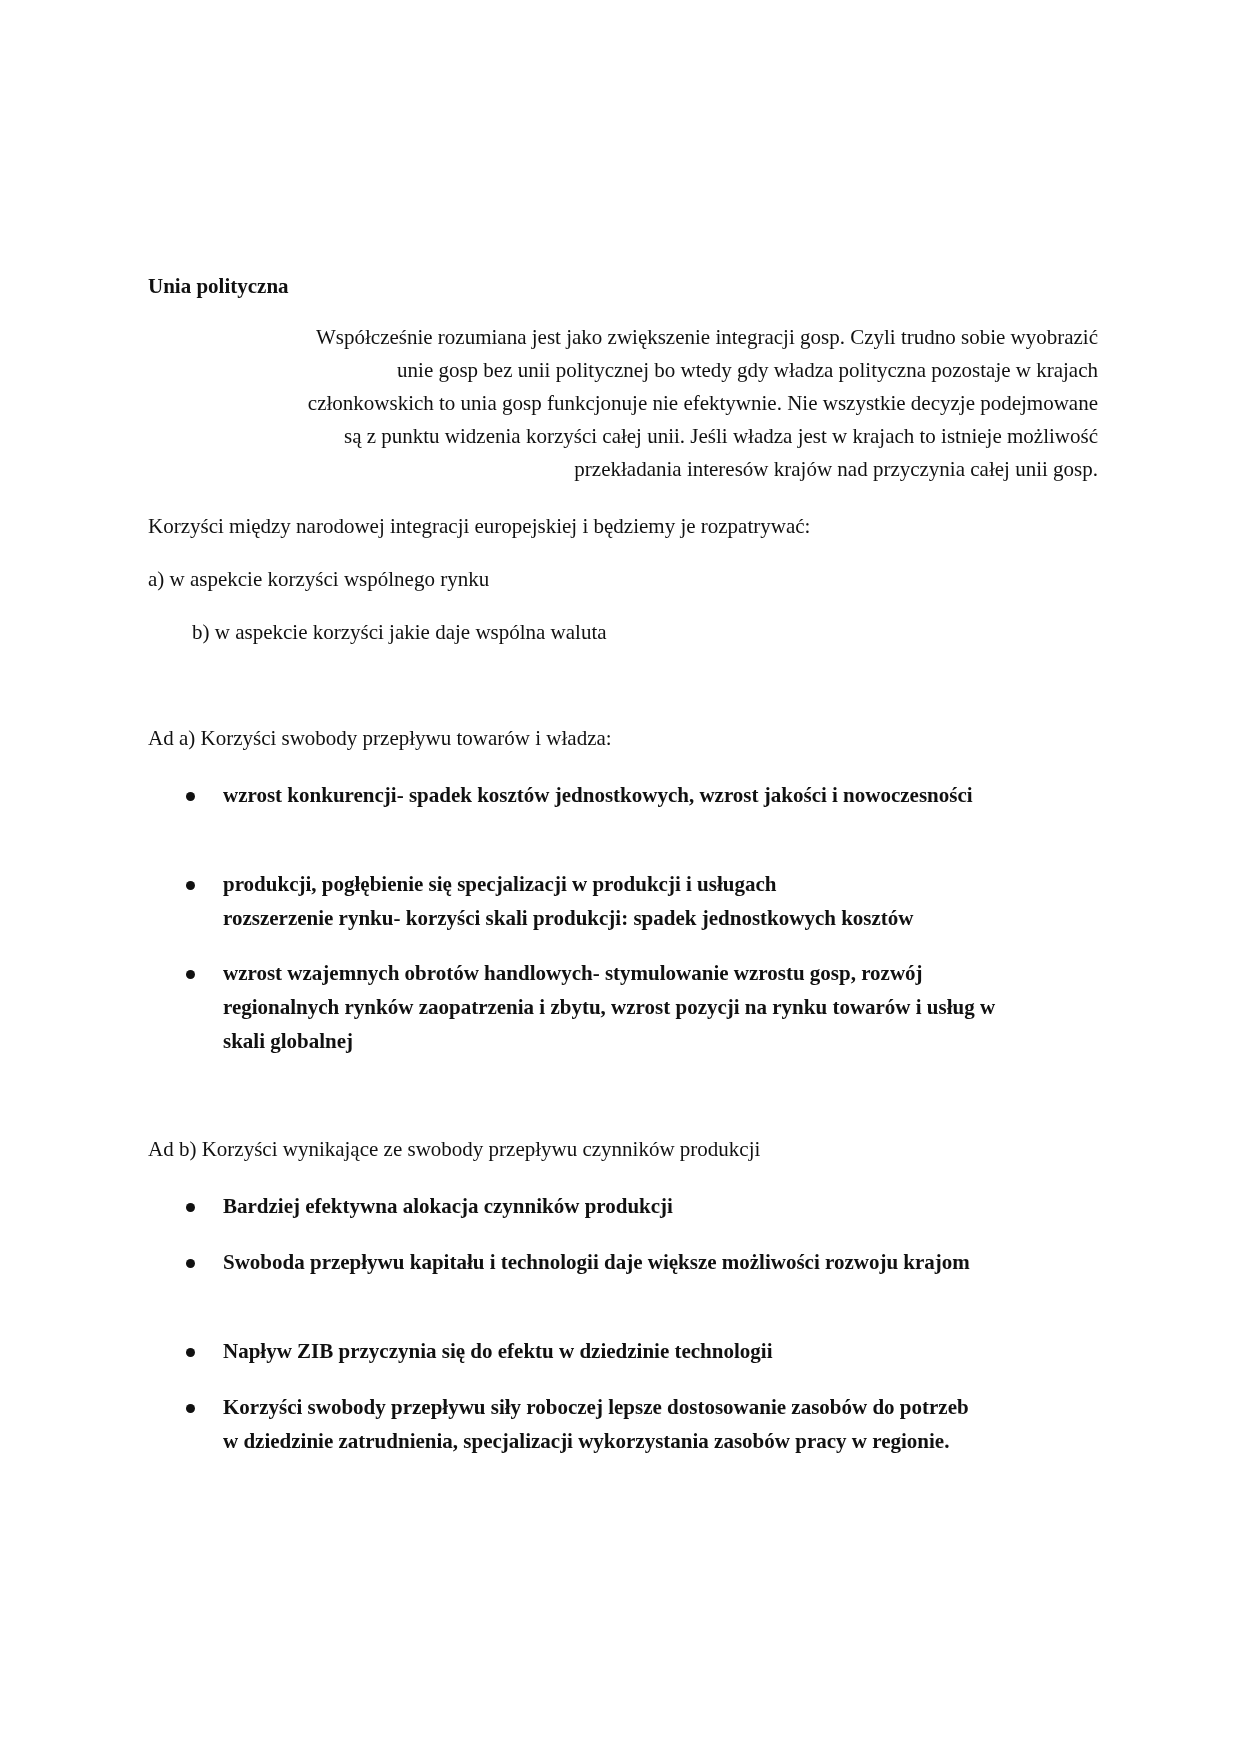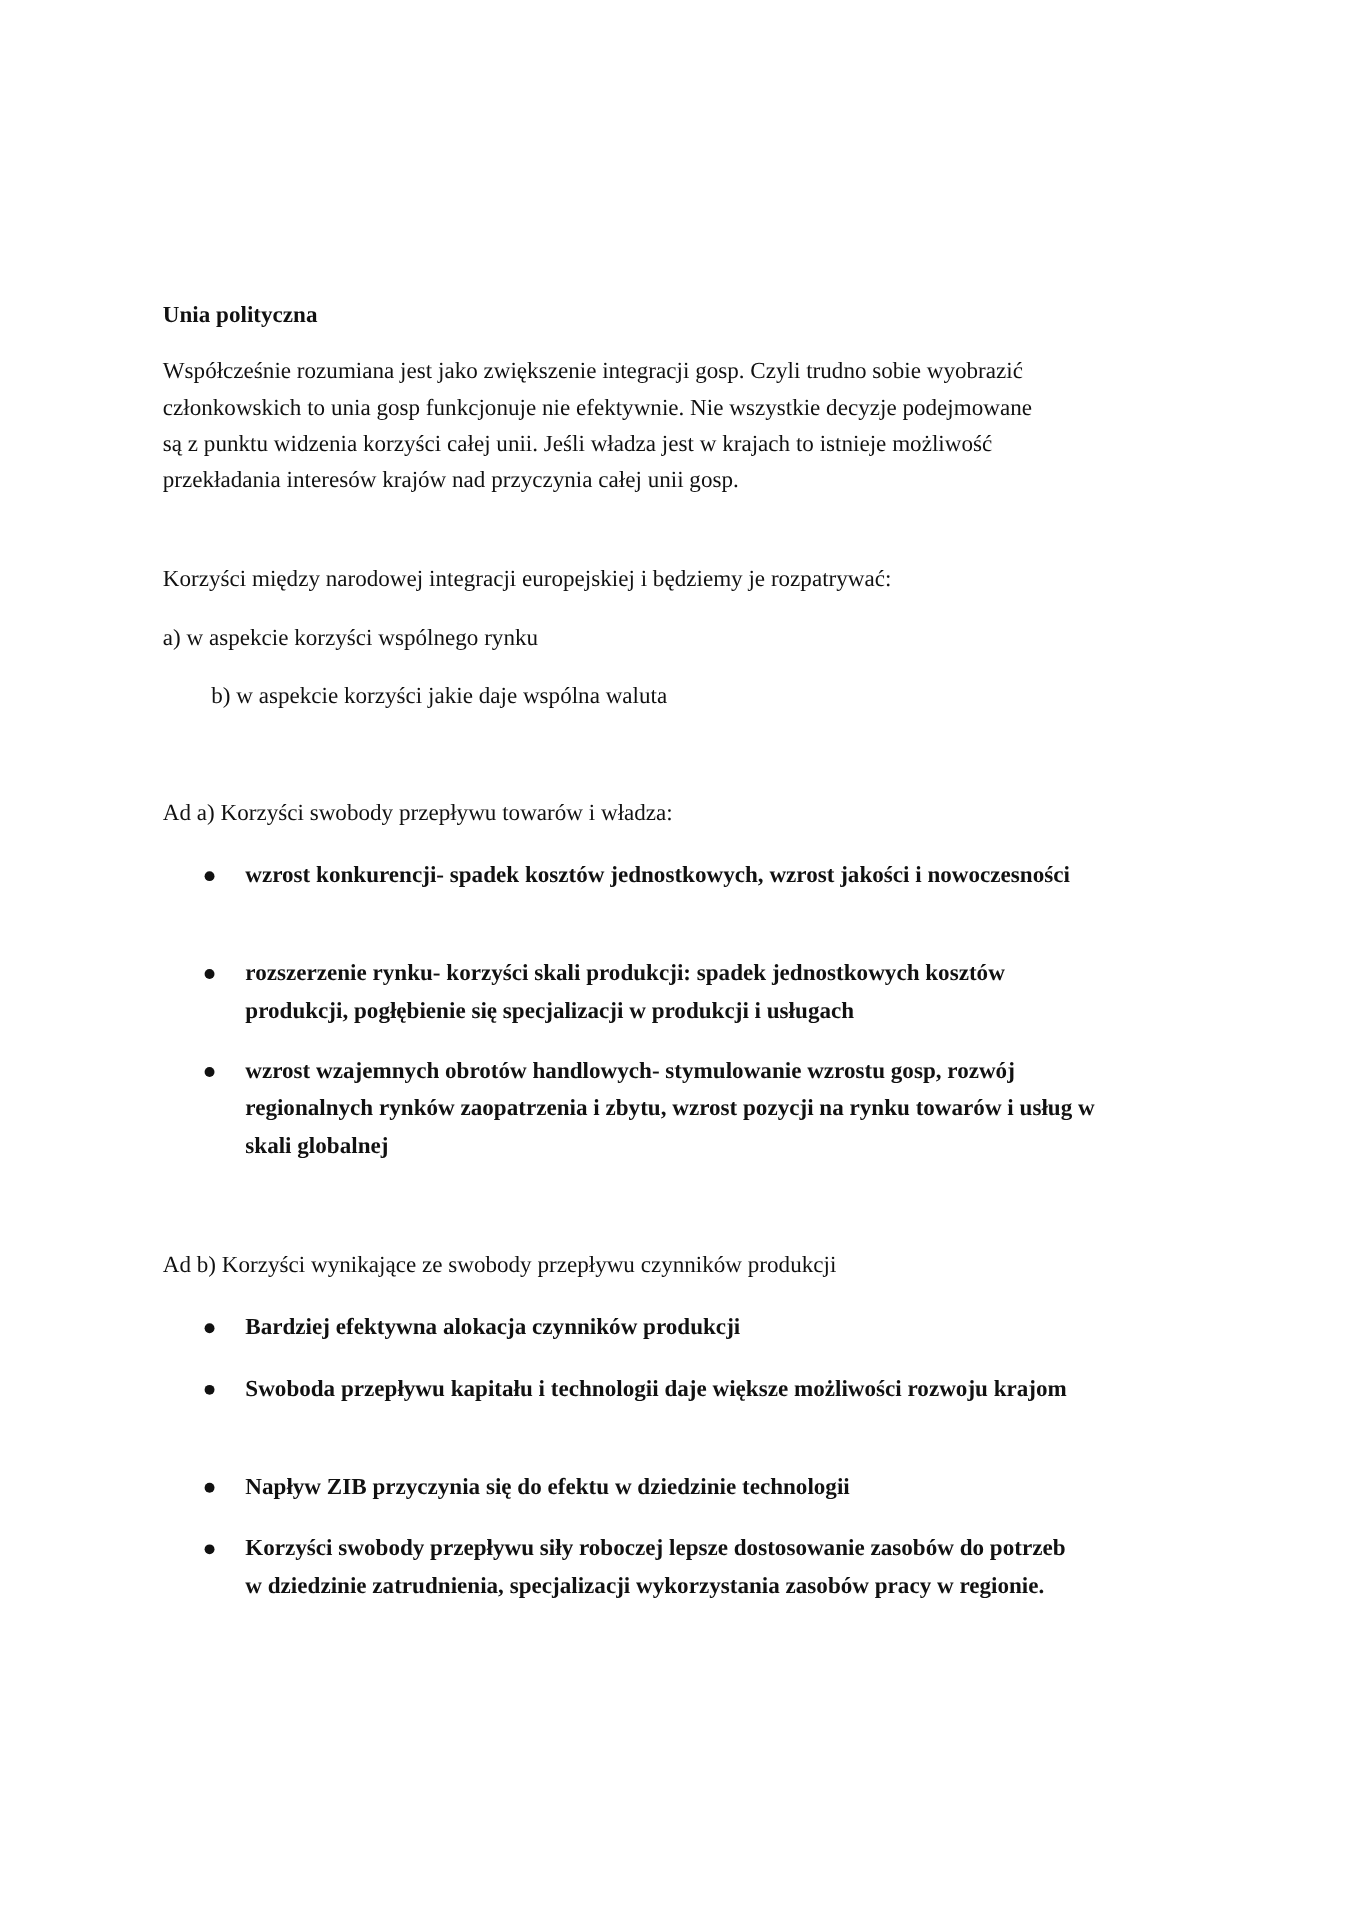--- a/index.html
+++ b/index.html
@@ -84,22 +84,23 @@
     }
   </style>
 </head>
 <body>
 
 <div class="page">
   <div class="content">
 
     <div class="heading">Unia polityczna</div>
 
-    <div class="para" style="top:305px;">
+    <div class="para" style="top:305px;text-align:right;">
       <span class="line">Współcześnie rozumiana jest jako zwiększenie integracji gosp. Czyli trudno sobie wyobrazić</span>
+      <span class="line">unie gosp bez unii politycznej bo wtedy gdy władza polityczna pozostaje w krajach</span>
       <span class="line">członkowskich to unia gosp funkcjonuje nie efektywnie. Nie wszystkie decyzje podejmowane</span>
       <span class="line">są z punktu widzenia korzyści całej unii. Jeśli władza jest w krajach to istnieje możliwość</span>
       <span class="line">przekładania interesów krajów nad przyczynia całej unii gosp.</span>
     </div>
 
     <div class="single" style="top:494px;">Korzyści między narodowej integracji europejskiej i będziemy je rozpatrywać:</div>
 
     <div class="single" style="top:547px;">a) w aspekcie korzyści wspólnego rynku</div>
     <div class="single" style="top:600px;margin-left:44px;">b) w aspekcie korzyści jakie daje wspólna waluta</div>
 
@@ -108,22 +109,22 @@
     <div class="bullet-item" style="top:762px;">
       <span class="bullet-dot"></span>
       <div class="bullet-text">
         <span class="line">wzrost konkurencji- spadek kosztów jednostkowych, wzrost jakości i nowoczesności</span>
       </div>
     </div>
 
     <div class="bullet-item" style="top:851px;">
       <span class="bullet-dot"></span>
       <div class="bullet-text">
+        <span class="line">produkcji, pogłębienie  się specjalizacji w produkcji i usługach</span>
         <span class="line">rozszerzenie rynku- korzyści skali produkcji: spadek jednostkowych kosztów</span>
-        <span class="line">produkcji, pogłębienie  się specjalizacji w produkcji i usługach</span>
       </div>
     </div>
 
     <div class="bullet-item" style="top:940px;">
       <span class="bullet-dot"></span>
       <div class="bullet-text">
         <span class="line"> wzrost wzajemnych obrotów handlowych- stymulowanie wzrostu gosp, rozwój</span>
         <span class="line">regionalnych rynków zaopatrzenia i zbytu, wzrost pozycji na rynku towarów i usług w</span>
         <span class="line">skali globalnej</span>
       </div>

